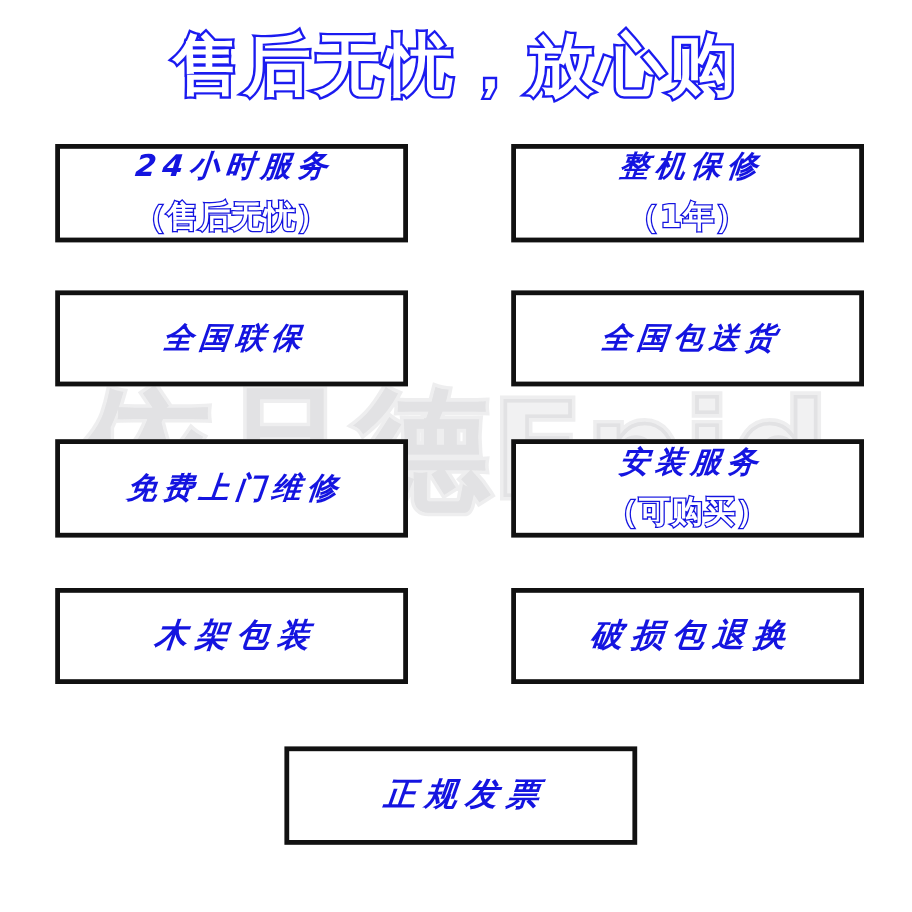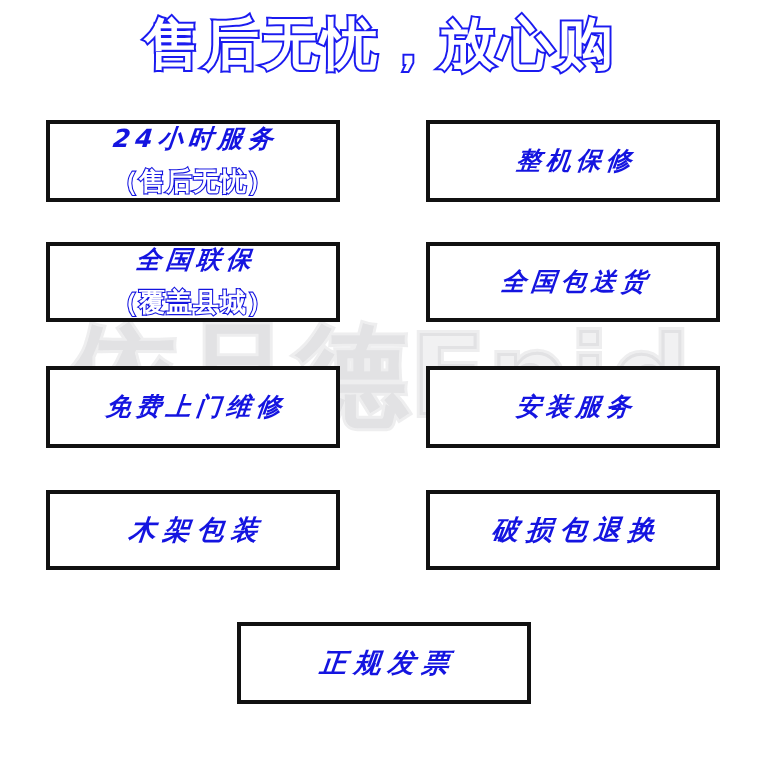--- a/index.html
+++ b/index.html
@@ -61,20 +61,21 @@
   }
 
   
   #title-wrap {
     position: absolute;
     left: 0;
     top: 16px;
     width: 760px;
     height: 78px;
     display: flex;
+    align-items: center;
     justify-content: center;
     z-index: 3;
   }
   #title {
     font-family: "DejaVu Sans", "Liberation Sans", sans-serif;
     font-size: 56px;
     font-weight: 700;
     letter-spacing: 3px;
     line-height: 1;
     white-space: nowrap;
@@ -157,33 +158,34 @@
     <span id="title">售后无忧，放心购</span>
   </div>
 
   <div id="boxes">
       <div class="box col-left row-1">
         <div class="line-main">24小时服务</div>
         <div class="line-sub">（售后无忧）</div>
       </div>
       <div class="box col-right row-1">
         <div class="line-main">整机保修</div>
+        <div class="line-sub">（1年）</div>
       </div>
       <div class="box col-left row-2">
         <div class="line-main">全国联保</div>
-        <div class="line-sub">（覆盖县城）</div>
       </div>
       <div class="box col-right row-2 narrow-sub">
         <div class="line-main">全国包送货</div>
       </div>
       <div class="box col-left row-3">
         <div class="line-main">免费上门维修</div>
       </div>
       <div class="box col-right row-3">
         <div class="line-main">安装服务</div>
+        <div class="line-sub">（可购买）</div>
       </div>
       <div class="box col-left row-4 single">
         <div class="line-main">木架包装</div>
       </div>
       <div class="box col-right row-4 single">
         <div class="line-main">破损包退换</div>
       </div>
       <div class="box row-5 single">
         <div class="line-main">正规发票</div>
       </div>

